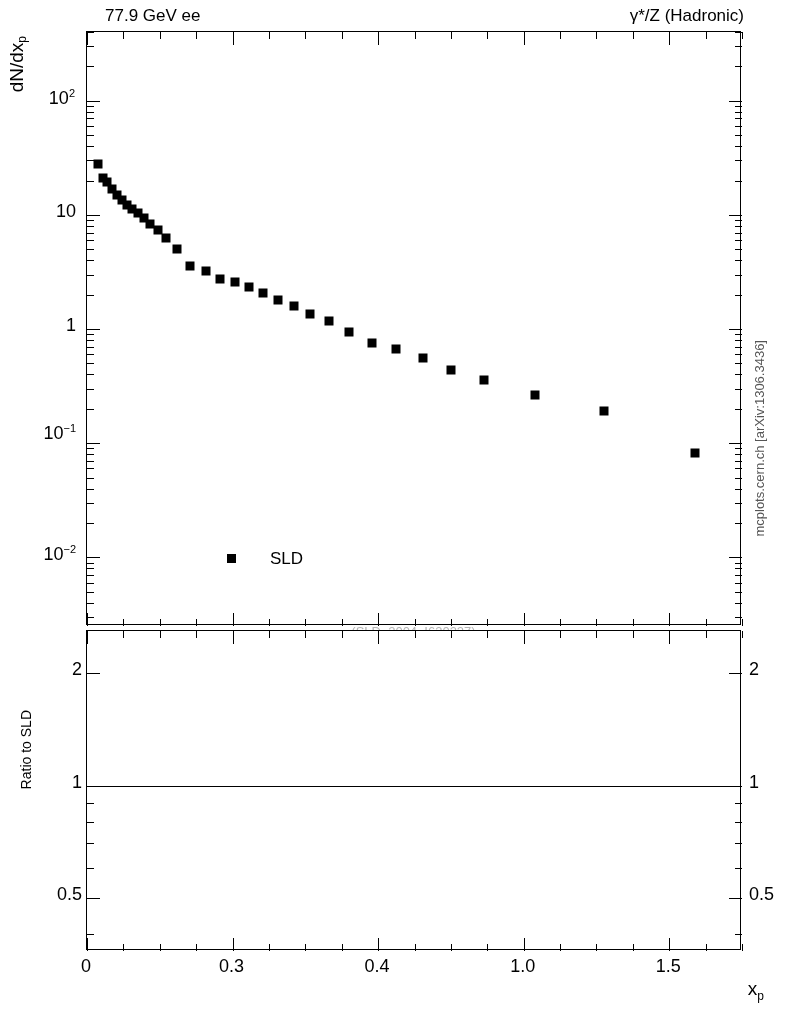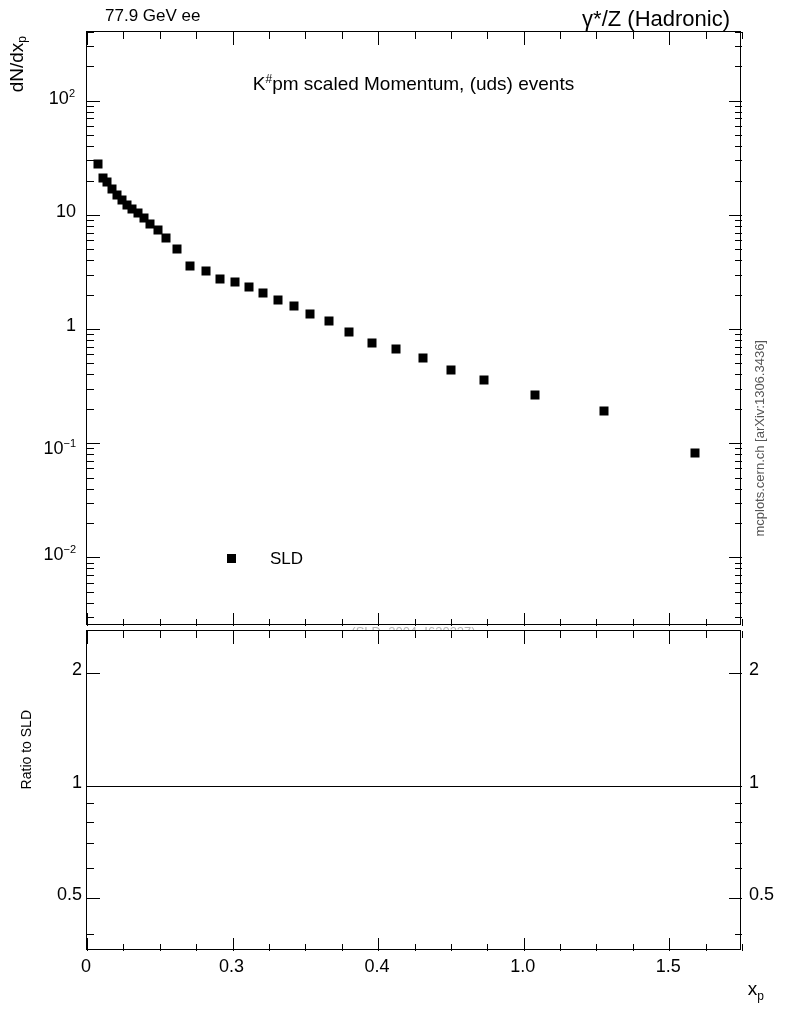--- a/index.html
+++ b/index.html
@@ -24,23 +24,23 @@
 
   
   .header-left {
     position: absolute;
     left: 105px;
     top: 6px;
     font-size: 17px;
   }
   .header-right {
     position: absolute;
-    right: 56px;
+    right: 42px;
     top: 6px;
-    font-size: 22px;
+    font-size: 17px;
   }
 
   
   #main-panel {
     position: absolute;
     left: 86px;
     top: 31px;
     width: 655px;
     height: 594px;
     border: 1px solid #000;
@@ -193,23 +193,20 @@
 
   <div class="header-left">77.9 GeV ee</div>
   <div class="header-right">γ*/Z (Hadronic)</div>
 
   <div class="ylabel-main">dN/dx<sub>p</sub></div>
   <div class="ylabel-ratio">Ratio to SLD</div>
   <div class="xlabel">x<sub>p</sub></div>
   <div class="sidecaption">mcplots.cern.ch [arXiv:1306.3436]</div>
 
   <div id="main-panel">
-    <div class="plot-title">
-      <span>K</span><sup>#</sup><span>pm scaled Momentum, (uds) events</span>
-    </div>
 
     <div id="main-markers">
         <div class="marker" style="left: 10.9167px; top: 131.821px;"></div>
         <div class="marker" style="left: 16.0111px; top: 146.081px;"></div>
         <div class="marker" style="left: 20.3778px; top: 149.755px;"></div>
         <div class="marker" style="left: 24.7444px; top: 156.556px;"></div>
         <div class="marker" style="left: 29.8389px; top: 162.761px;"></div>
         <div class="marker" style="left: 34.9333px; top: 167.983px;"></div>
         <div class="marker" style="left: 40.0278px; top: 172.598px;"></div>
         <div class="marker" style="left: 45.1222px; top: 177.242px;"></div>
@@ -436,21 +433,21 @@
         <div class="tick" style="left: 582.222px; top: 307px; width: 1px; height: 13px;"></div>
         <div class="tick" style="left: 618.611px; top: 0px; width: 1px; height: 7px;"></div>
         <div class="tick" style="left: 618.611px; top: 313px; width: 1px; height: 7px;"></div>
         <div class="tick" style="left: 655px; top: 0px; width: 1px; height: 7px;"></div>
         <div class="tick" style="left: 655px; top: 313px; width: 1px; height: 7px;"></div>
       </div>
   </div>
 
   <div id="axis-labels">
       <div class="ylab" style="width: 72px; left: 4px; top: 543.281px;">10<sup>−2</sup></div>
-      <div class="ylab" style="width: 72px; left: 4px; top: 437px;">10<sup>−1</sup></div>
+      <div class="ylab" style="width: 72px; left: 4px; top: 422px;">10<sup>−1</sup></div>
       <div class="ylab" style="width: 72px; left: 4px; top: 315px;">1</div>
       <div class="ylab" style="width: 72px; left: 4px; top: 200.86px;">10</div>
       <div class="ylab" style="width: 72px; left: 3px; top: 86.7193px;">10<sup>2</sup></div>
       <div class="xlab" style="width: 60px; left: 56px; top: 956px;">0</div>
       <div class="xlab" style="width: 60px; left: 201.556px; top: 956px;">0.3</div>
       <div class="xlab" style="width: 60px; left: 347.111px; top: 956px;">0.4</div>
       <div class="xlab" style="width: 60px; left: 492.667px; top: 956px;">1.0</div>
       <div class="xlab" style="width: 60px; left: 638.222px; top: 956px;">1.5</div>
       <div class="ratio-lab-l" style="left: 52px; top: 883.832px; width: 30px; text-align: right;">0.5</div>
       <div class="ratio-lab-r" style="left: 749px; top: 883.832px;">0.5</div>

